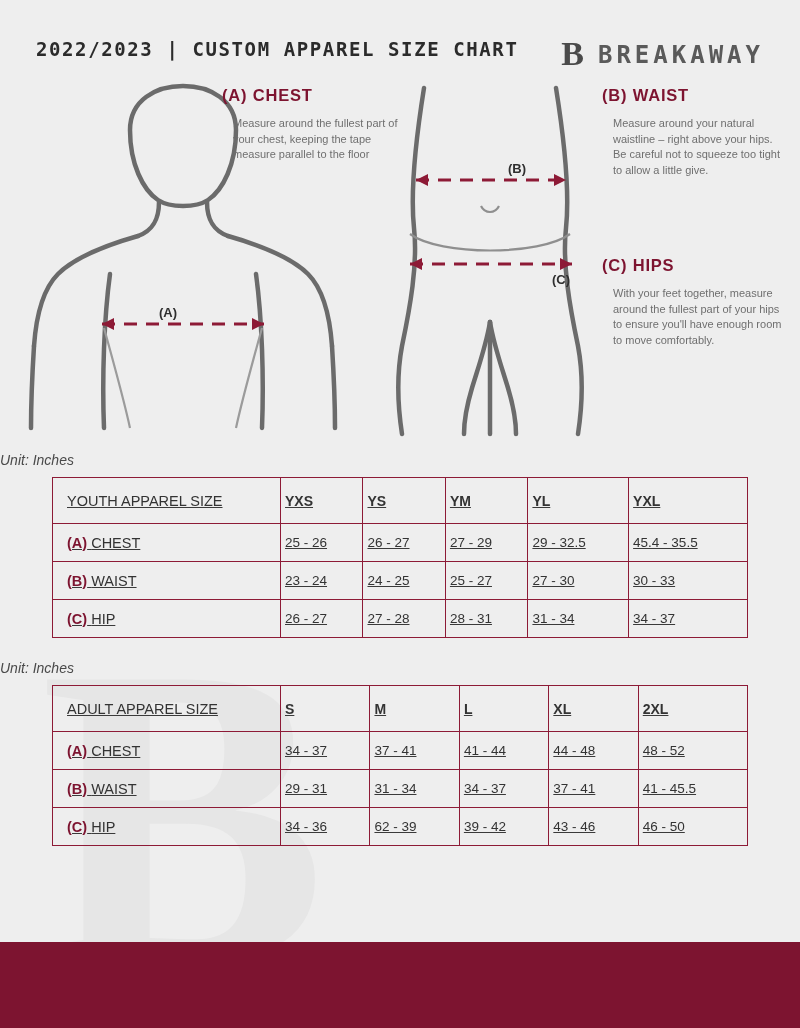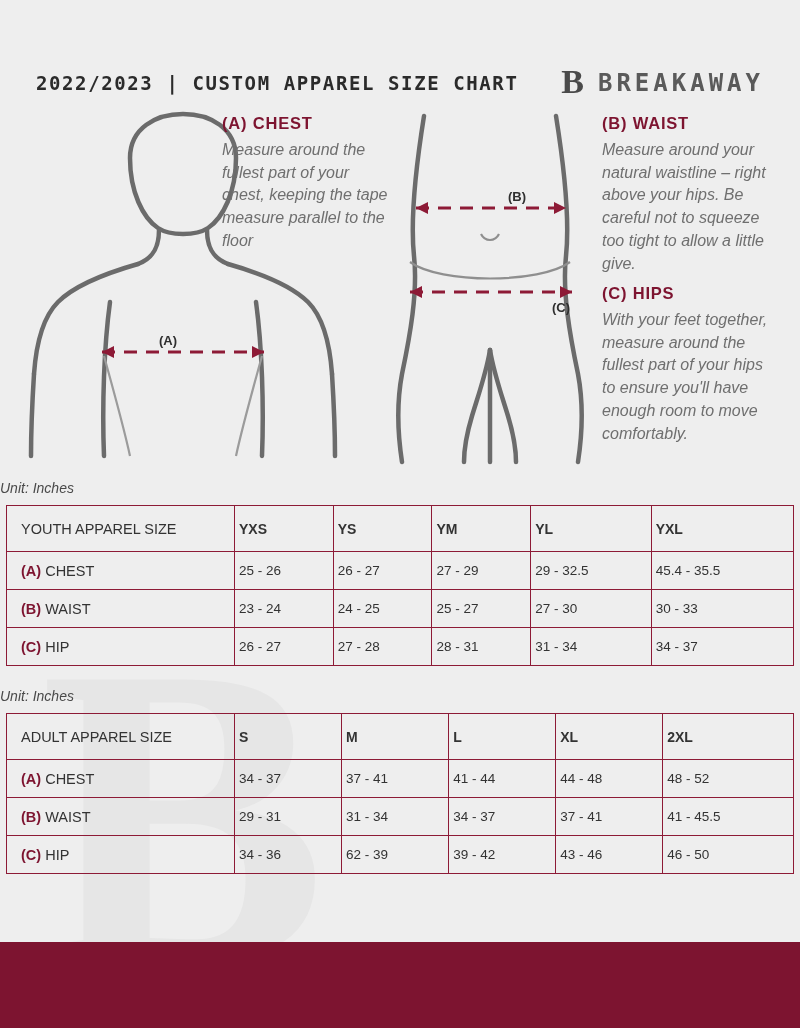--- a/index.html
+++ b/index.html
@@ -28,23 +28,21 @@
     user-select:none;
     z-index:0;
   }
 
   
   .header {
     position:relative;
     z-index:2;
     padding: 38px 36px 0 36px;
     display:flex;
-    align-items:center;
     justify-content:space-between;
-    margin-top:28px;
   }
   .header-title {
     font-family: "DejaVu Sans Mono", monospace;
     font-size: 19px;
     font-weight: bold;
     letter-spacing: 1.6px;
     color: #2b2b2b;
     white-space: nowrap;
   }
   .brand {
@@ -87,24 +85,23 @@
   .callout h3 {
     margin:0 0 6px 0;
     font-size: 16.5px;
     font-weight: bold;
     letter-spacing: 0.8px;
     color:#7d1430;
     font-family:"Liberation Sans", sans-serif;
   }
   .callout h3 .tag { color:#7d1430; }
   .callout p {
-    margin:0;
-    font-size: 16px;
+    margin:11px;
+    font-size: 11px;
     line-height: 1.42;
-    font-style: italic;
     color:#6f6f6f;
     max-width: 168px;
   }
   .co-chest { left: 222px; top: 8px; }
   .co-waist { left: 602px; top: 8px; }
   .co-hips  { left: 602px; top: 178px; }
   .co-hips p { max-width: 172px; }
 
   
   .section {
@@ -120,24 +117,25 @@
     color:#2f2f2f;
   }
   .tbl-unit {
     font-size: 14px;
     font-style: italic;
     color:#4a4a4a;
     margin-top: 3px;
     margin-bottom: 9px;
   }
   table {
-    width: 788px;
+    width: 696px;
     margin: 0 auto;
     border-collapse: collapse;
     background: transparent;
+    text-decoration: underline;
   }
   table tr { height: 38px; }
   table th, table td {
     border: 1px solid #8d1a36;
     text-align:left;
     font-size: 13.5px;
     color:#333;
     font-weight: normal;
     padding: 0 4px;
   }

